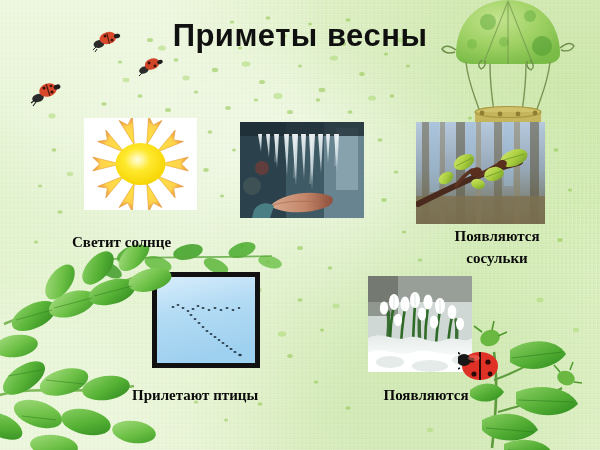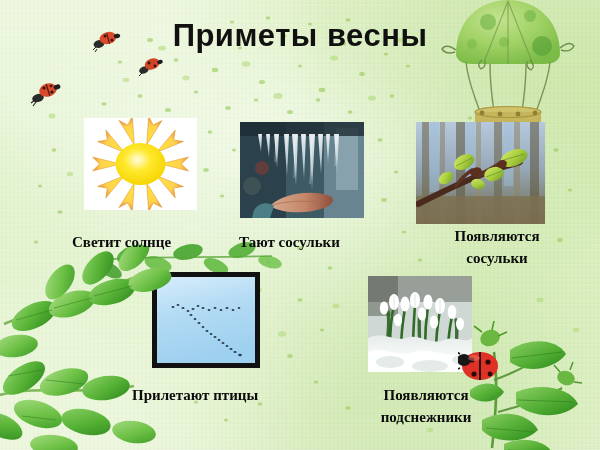--- a/index.html
+++ b/index.html
@@ -548,29 +548,27 @@
       <ellipse cx="96" cy="16" rx="15" ry="7.5" fill="#46a52d" opacity=".9" transform="rotate(-12 96 16)"></ellipse>
       <ellipse cx="124" cy="30" rx="13" ry="6.5" fill="#5cb63a" opacity=".85" transform="rotate(24 124 30)"></ellipse>
       <ellipse cx="150" cy="14" rx="14" ry="7" fill="#4fae32" opacity=".88" transform="rotate(-18 150 14)"></ellipse>
       <ellipse cx="178" cy="26" rx="12" ry="6" fill="#6cc147" opacity=".8" transform="rotate(14 178 26)"></ellipse>
       <ellipse cx="18" cy="34" rx="13" ry="6.5" fill="#3f9b28" opacity=".85" transform="rotate(30 18 34)"></ellipse>
       <path d="M8 24 C50 20 110 22 180 20" stroke="#5aa83a" stroke-width="1.6" fill="none" opacity=".8"></path>
     </g>
   </svg>
 
   <div class="cap" id="cap-sun">Светит солнце</div>
-  <div class="cap" id="cap-icicles">Тают сосульки</div>
   <div class="cap" id="cap-buds">
     <div>Появляются</div>
     <div>сосульки</div>
   </div>
   <div class="cap" id="cap-birds">Прилетают птицы</div>
   <div class="cap" id="cap-snowdrops">
     <div>Появляются</div>
-    <div>подснежники</div>
   </div>
 
   <svg class="deco" id="leaves-bl" viewBox="0 0 210 210">
     <defs>
       <linearGradient id="leafA" x1="0" y1="0" x2="1" y2="1">
         <stop offset="0%" stop-color="#8ed16a"></stop>
         <stop offset="50%" stop-color="#59b437"></stop>
         <stop offset="100%" stop-color="#2f8a20"></stop>
       </linearGradient>
       <linearGradient id="leafB" x1="0" y1="0" x2="1" y2="1">

